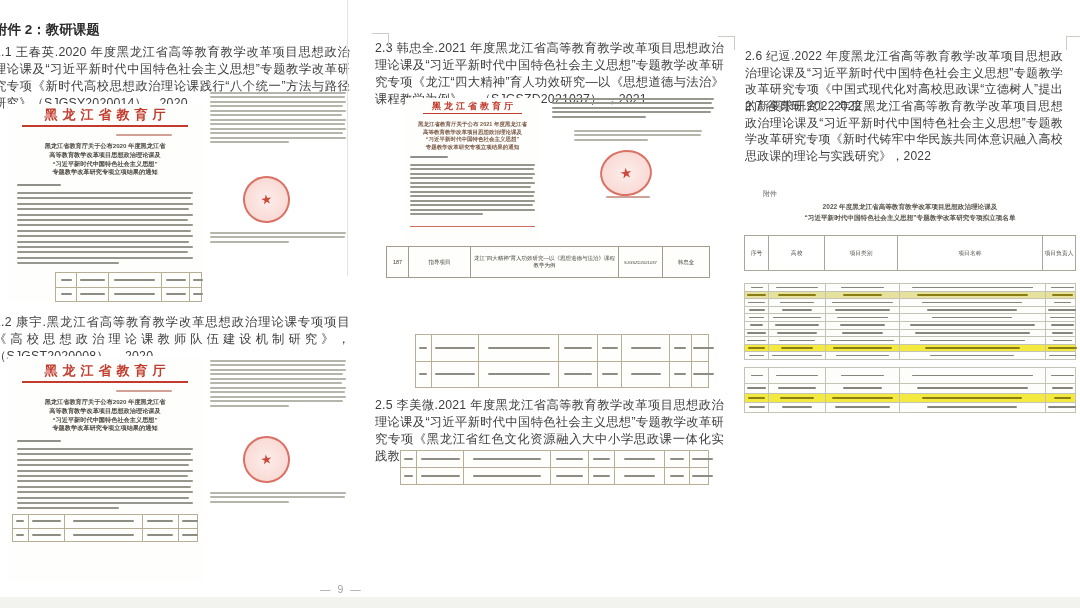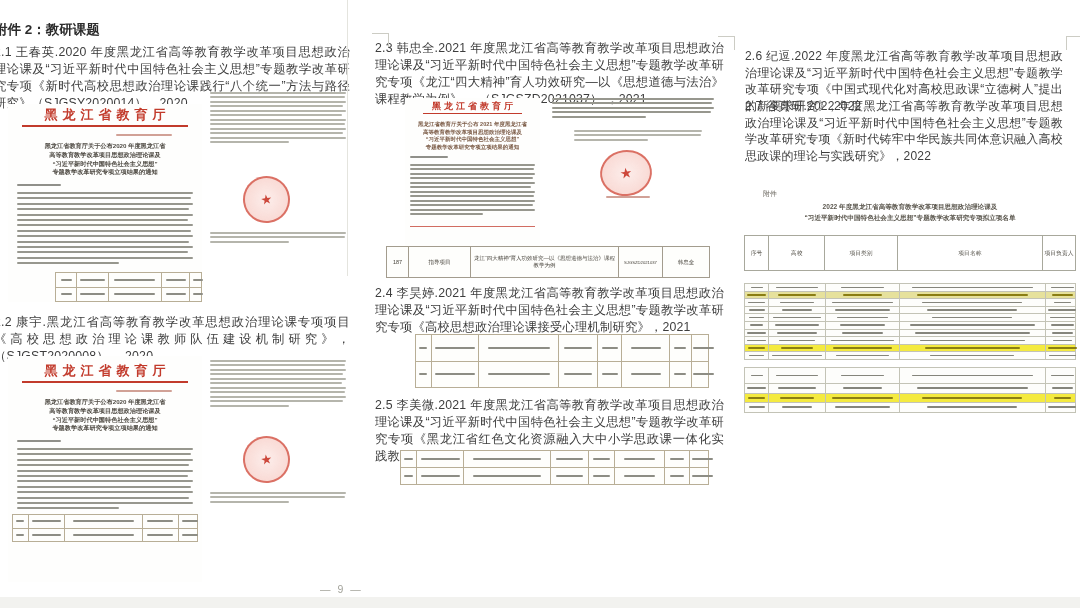--- a/index.html
+++ b/index.html
@@ -300,21 +300,20 @@
   </div>
 
   <div class="t187" style="left:386px;top:246px;width:322px;height:30px;">
     <div class="cell" style="flex:0 0 21px;font-size:5.5px;">187</div>
     <div class="cell" style="flex:0 0 62px;font-size:5.5px;">指导项目</div>
     <div class="cell" style="flex:0 0 148px;font-size:5.5px;line-height:7px;">龙江“四大精神”育人功效研究—以《思想道德与法治》课程教学为例</div>
     <div class="cell" style="flex:0 0 44px;font-size:4.2px;">SJGSZD2021037</div>
     <div class="cell" style="flex:1;font-size:5.5px;">韩忠全</div>
   </div>
 
-  <div class="para" style="left:375px;top:285px;width:349px;">2.4 李昊婷.2021 年度黑龙江省高等教育教学改革项目思想政治理论课及“习近平新时代中国特色社会主义思想”专题教学改革研究专项《高校思想政治理论课接受心理机制研究》，2021</div>
   <div class="mini" style="left:415px;top:334px;width:292px;height:52px;">
     <div class="prow">
         <i class="pc" style="flex: 0 0 5%;">
           <b class="pb" style="width: 55%;"></b>
         </i>
         <i class="pc" style="flex: 0 0 16%;">
           <b class="pb" style="width: 84%;"></b>
         </i>
         <i class="pc" style="flex: 0 0 27%;">
           <b class="pb" style="width: 79%;"></b>

